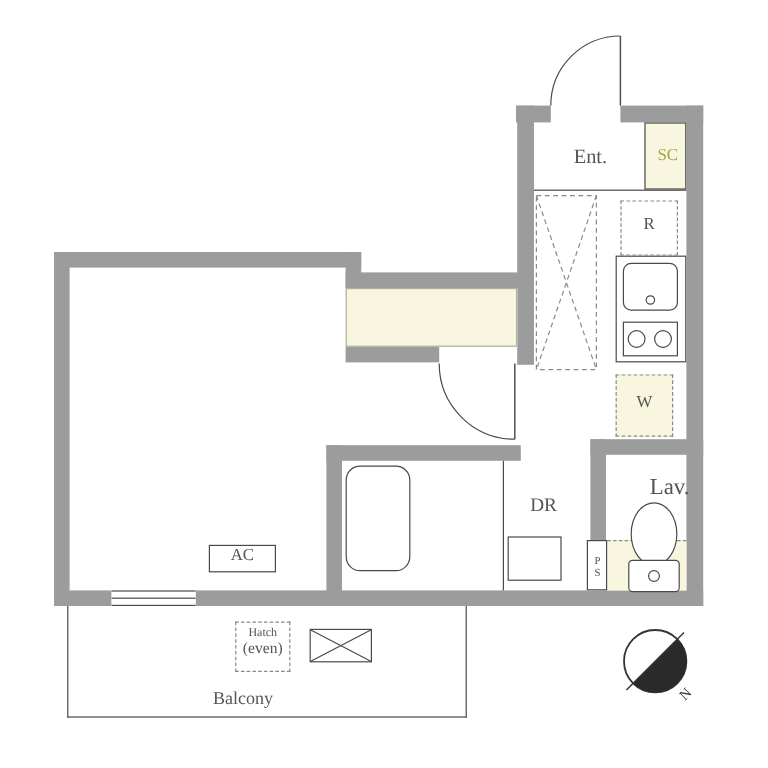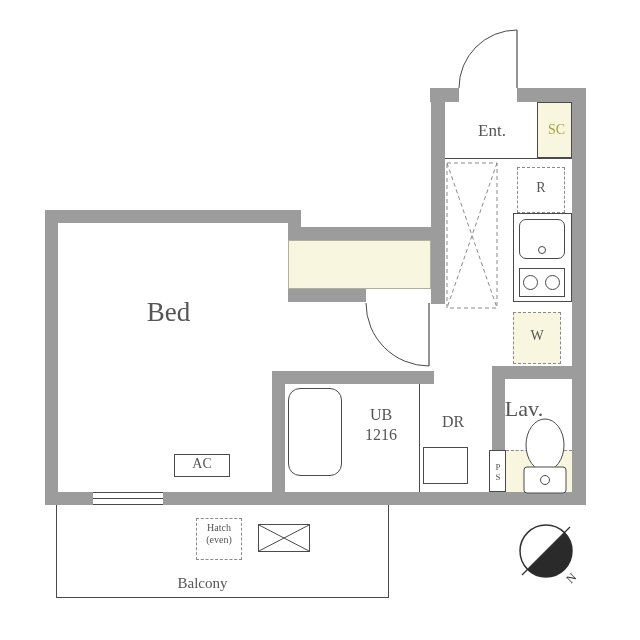--- a/index.html
+++ b/index.html
@@ -5,21 +5,21 @@
   html,body{margin:0;padding:0;background:#fff;}
   .plan{position:relative;width:640px;height:640px;background:#fff;overflow:hidden;
         font-family:"Liberation Serif","DejaVu Serif",serif;}
   .wall{position:absolute;background:var(--wall,#9c9c9c);}
   .thin{position:absolute;background:var(--line,#4a4a4a);}
   .box{position:absolute;box-sizing:border-box;border:1px solid var(--line,#4a4a4a);background:#fff;}
   .dash{position:absolute;box-sizing:border-box;border:1px dashed var(--dashed,#8a8a8a);background:#fff;}
   .cream{background:var(--cream,#f8f6de);}
   .label{position:absolute;color:var(--text,#555);text-align:center;white-space:nowrap;}
   .label span{display:block;}
-  .small{font-size:10px;}
+  .small{font-size:13px;}
   .vtext{writing-mode:vertical-rl;text-orientation:upright;}
   .svgo{position:absolute;left:0;top:0;pointer-events:none;}
 </style>
 </head>
 <body>
 
 <div class="plan">
 
   <div class="wall" style="left:430px;top:88px;width:29px;height:14px"></div>
   <div class="wall" style="left:517px;top:88px;width:69px;height:14px"></div>
@@ -63,32 +63,27 @@
 
   <div class="box" style="left:288px;top:388px;width:54px;height:88px;border-radius:12px"></div>
   <div class="box" style="left:423px;top:447px;width:45px;height:37px"></div>
   <div class="box" style="left:489px;top:450px;width:17px;height:42px"></div>
 
   <div class="box" style="left:174px;top:454px;width:56px;height:23px"></div>
   <div class="dash" style="left:196px;top:518px;width:46px;height:42px"></div>
   <div class="box" style="left:258px;top:524px;width:52px;height:28px"></div>
 
   <div class="label" style="left:86px;top:296px;width:165px;font-size:27px;line-height:33px;">
-    <span>Bed</span>
   </div>
   <div class="label" style="left:461px;top:121px;width:62px;font-size:17px;">Ent.</div>
   <div class="label" style="left:537px;top:122px;width:39px;font-size:14px;color:var(--sc_text);">SC</div>
   <div class="label" style="left:517px;top:180px;width:48px;font-size:14px;">R</div>
   <div class="label" style="left:513px;top:328px;width:48px;font-size:14px;">W</div>
-  <div class="label" style="left:350px;top:405px;width:62px;font-size:16px;line-height:20px;">
-    <span>UB</span>
-    <span>1216</span>
-  </div>
   <div class="label" style="left:428px;top:413px;width:50px;font-size:16px;">DR</div>
-  <div class="label" style="left:494px;top:396px;width:60px;font-size:22px;">Lav.</div>
+  <div class="label" style="left:528px;top:396px;width:60px;font-size:19px;">Lav.</div>
   <div class="label vtext" style="left:492px;top:455px;width:12px;height:34px;font-size:9px;line-height:12px;">PS</div>
   <div class="label" style="left:174px;top:456px;width:56px;font-size:14px;">AC</div>
   <div class="label" style="left:196px;top:522px;width:46px;font-size:10px;line-height:12px;">
     <span>Hatch</span>
     <span class="small">(even)</span>
   </div>
   <div class="label" style="left:155px;top:575px;width:95px;font-size:15px;">Balcony</div>
 
   <svg class="svgo" width="640" height="640" viewBox="0 0 640 640">
 

